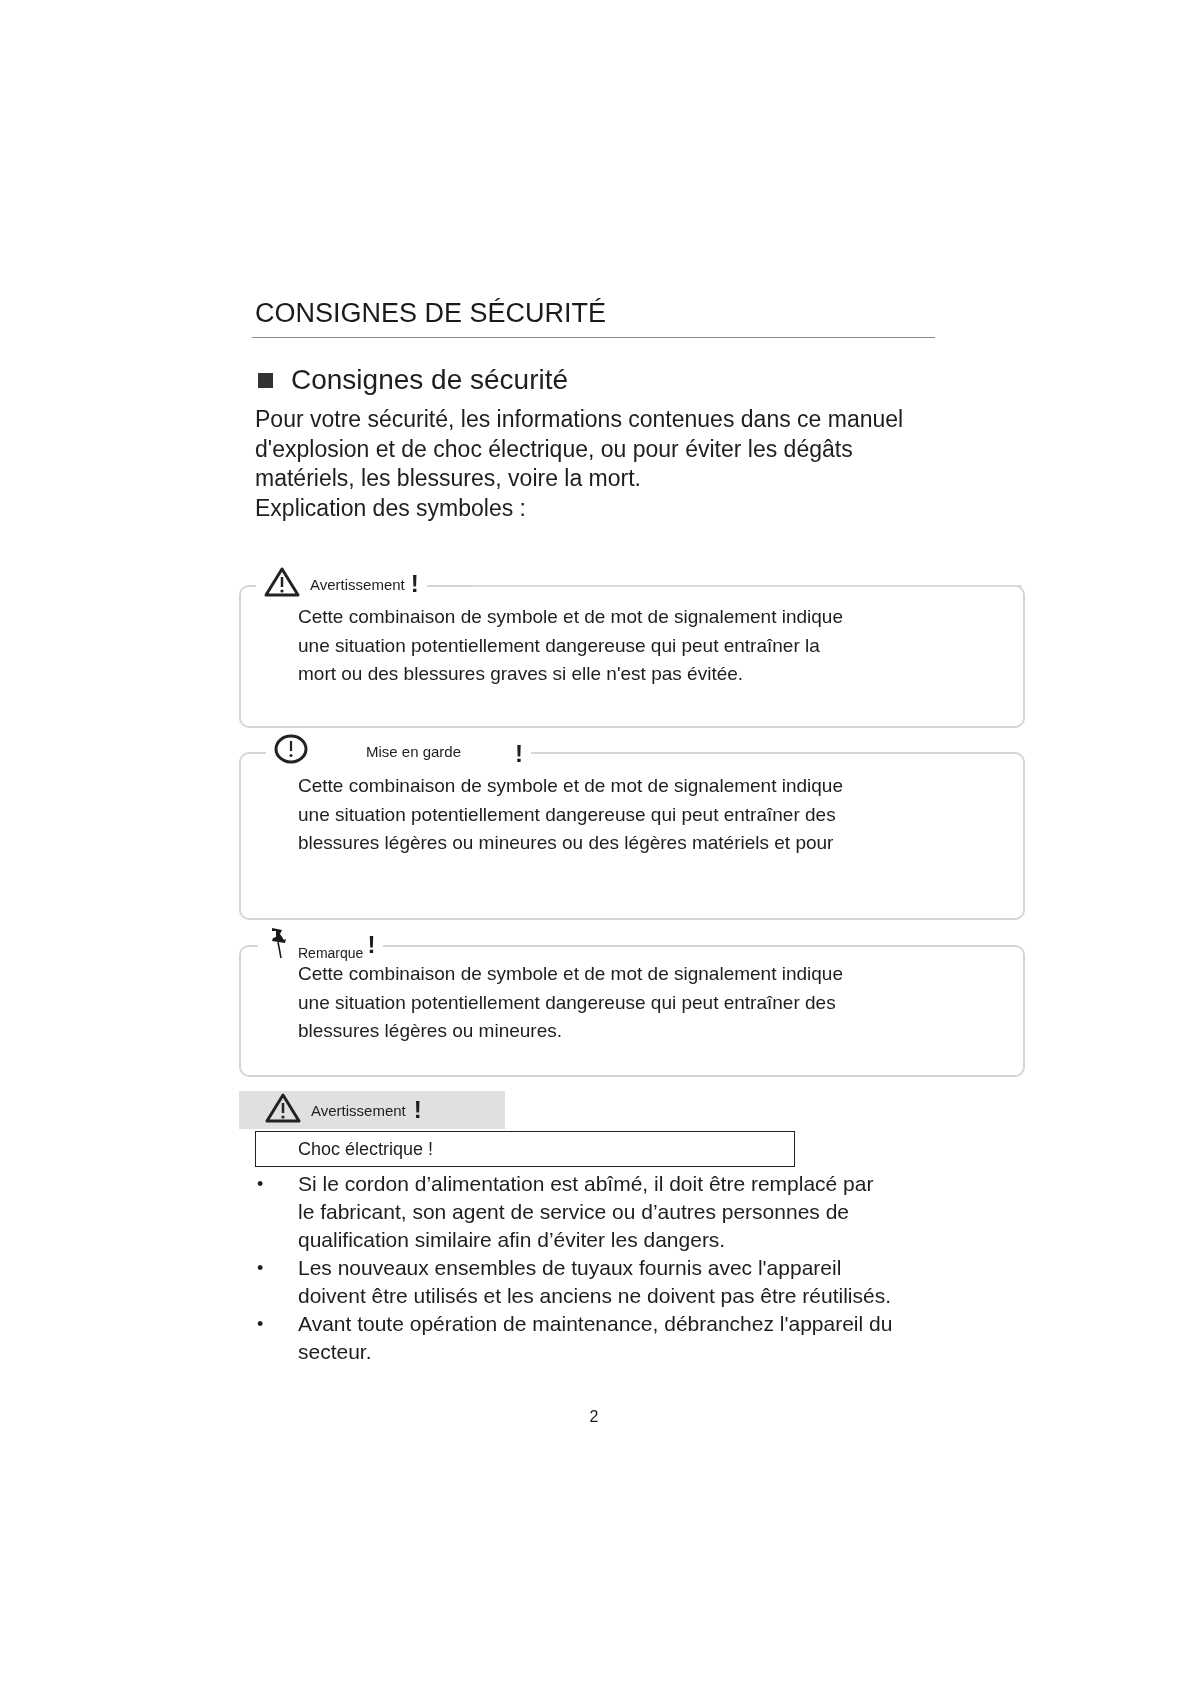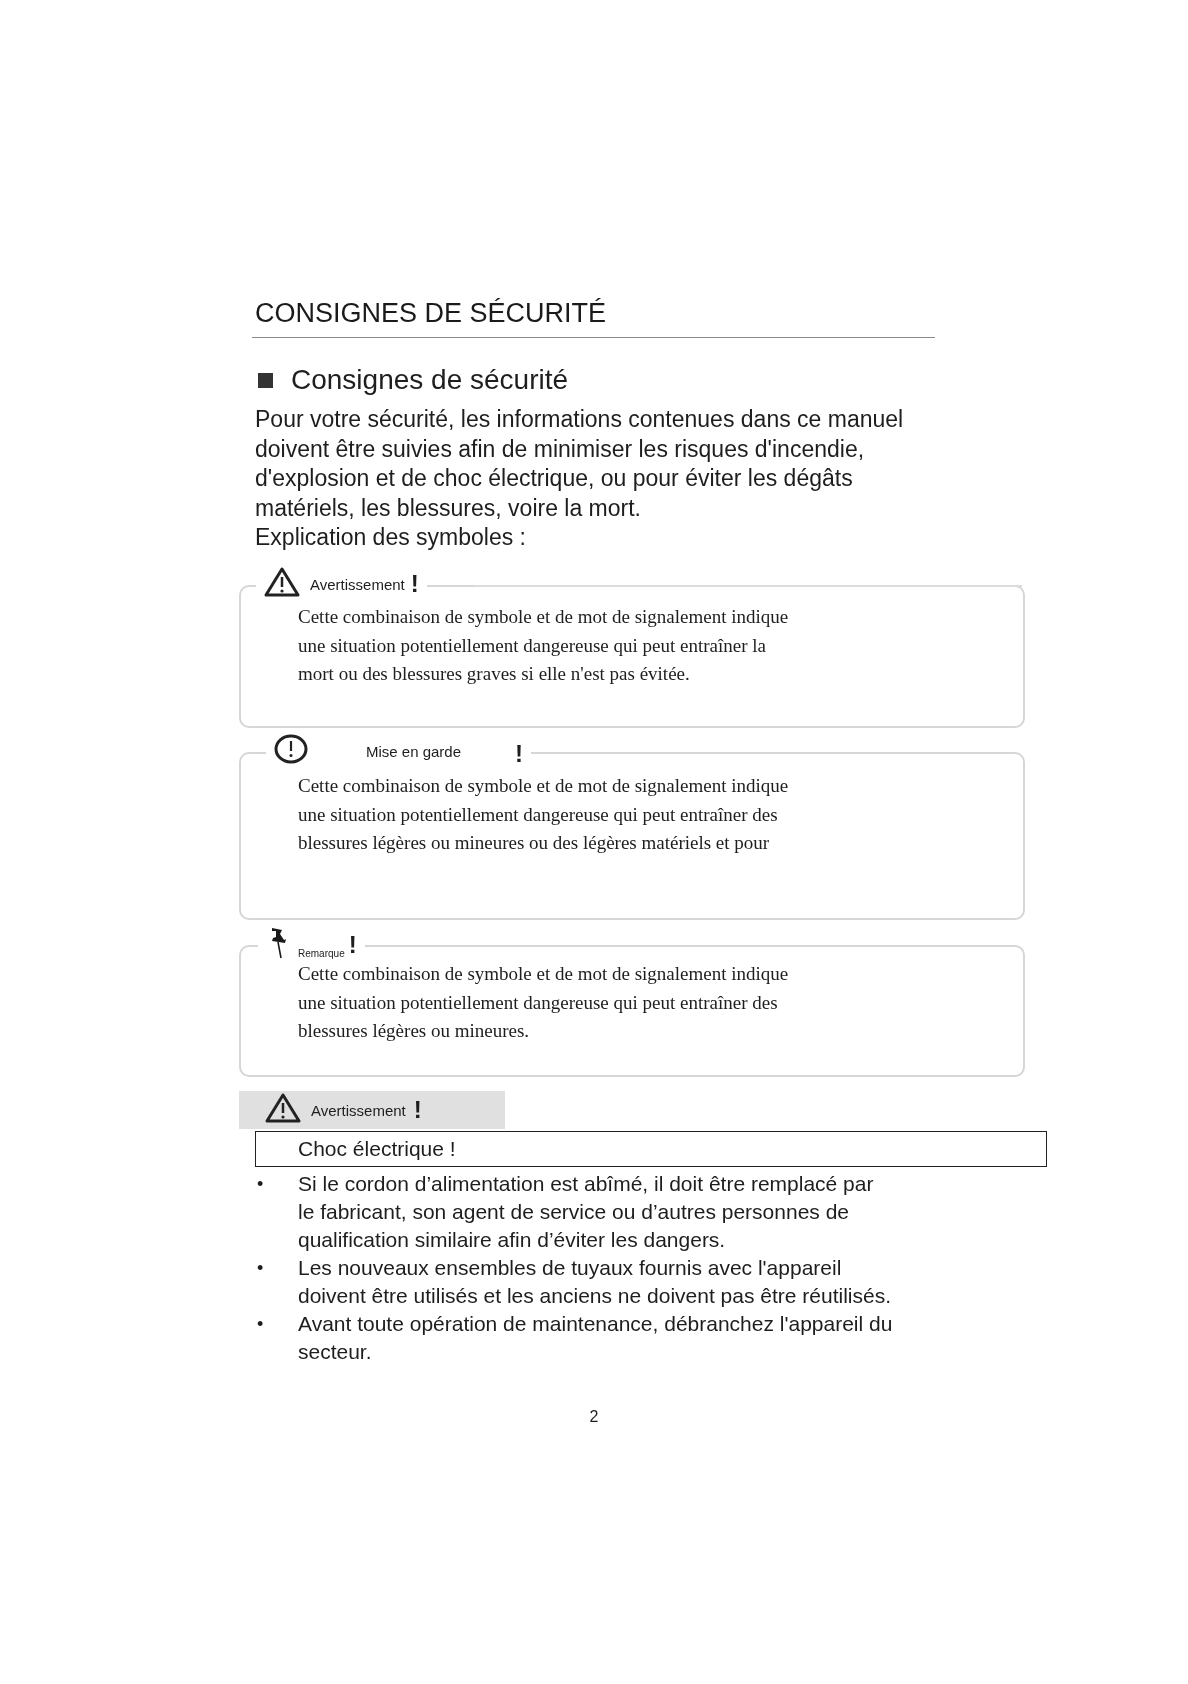--- a/index.html
+++ b/index.html
@@ -10,45 +10,44 @@
   .h1-rule { left: 252px; top: 337px; width: 683px; height: 1px; background: #8a8a8a; }
   .h2 { left: 258px; top: 364px; font-size: 28px; display: flex; align-items: center; gap: 18px; }
   .h2 .sq { width: 15px; height: 15px; background: #333; display: inline-block; }
   .intro { left: 255px; top: 405px; width: 700px; font-size: 23px; line-height: 29.5px; }
   .intro p { margin: 0; }
   .box { position: absolute; left: 239px; width: 786px; border: 2px solid #d6d6d6; border-radius: 10px; box-sizing: border-box; }
   .legend { position: absolute; display: flex; align-items: center; background: #fff; padding: 0 8px; }
   .legend .lbl { font-size: 15px; }
   .legend .bang { font-size: 24px; font-weight: bold; margin-left: 6px; line-height: 1; }
   .legend-line { position: absolute; height: 2px; background: #dcdcdc; }
-  .box-text { position: absolute; left: 298px; font-size: 19px; line-height: 28.5px; width: 640px; font-family: Liberation Serif, serif; }
+  .box-text { position: absolute; left: 298px; font-size: 19px; line-height: 28.5px; width: 640px; }
   .box-text p { margin: 0; }
   .gray-tab { left: 239px; top: 1091px; width: 266px; height: 38px; background: #e0e0e0; display: flex; align-items: center; padding-left: 26px; box-sizing: border-box; }
   .gray-tab .lbl { font-size: 15px; margin-left: 10px; }
   .gray-tab .bang { font-size: 24px; font-weight: bold; margin-left: 8px; }
-  .choc { left: 255px; top: 1131px; width: 792px; height: 36px; border: 1.5px solid #222; box-sizing: border-box; font-size: 21px; padding-left: 42px; line-height: 34px; }
+  .choc { left: 255px; top: 1131px; width: 540px; height: 36px; border: 1.5px solid #222; box-sizing: border-box; font-size: 18px; padding-left: 42px; line-height: 34px; }
   .bullets { left: 255px; top: 1170px; width: 700px; font-size: 21px; line-height: 28px; margin: 0; padding: 0; list-style: none; }
   .bullets li { position: relative; padding-left: 43px; margin: 0; }
   .bullets li .dot { position: absolute; left: 2px; top: 0; font-size: 18px; }
   .pagenum { left: 0; width: 1188px; top: 1408px; text-align: center; font-size: 16px; }
 </style>
 </head>
 <body>
 
 <div class="abs h1">CONSIGNES DE SÉCURITÉ</div>
 <div class="abs h1-rule"></div>
 
 <div class="abs h2">
   <span class="sq"></span>
   <span>Consignes de sécurité</span>
 </div>
 
 <div class="abs intro">
   <p>Pour votre sécurité, les informations contenues dans ce manuel</p>
-  <p>doivent être suivies afin de minimiser les risques d'incendie,</p>
   <p>d'explosion et de choc électrique, ou pour éviter les dégâts</p>
   <p>matériels, les blessures, voire la mort.</p>
   <p>Explication des symboles :</p>
 </div>
 
 <div class="box" style="top:585px;height:143px;"></div>
 <div class="legend-line" style="left:474px;top:585px;width:548px;"></div>
 <div class="legend" style="left:256px;top:567px;height:34px;">
   <span>
     <svg width="36" height="30" viewBox="0 0 36 30">
@@ -85,21 +84,21 @@
 </div>
 
 <div class="box" style="top:945px;height:132px;"></div>
 <div class="legend" style="left:258px;top:928px;height:34px;">
   <span>
     <svg width="26" height="34" viewBox="0 0 26 34">
         <path d="M6,2 L16,4 L14,8 L18,14 L20,13 L19,17 L6,15 L7,12 L10,11 L10,5 L6,5 Z" fill="#1a1a1a"></path>
         <line x1="12" y1="16" x2="15" y2="32" stroke="#1a1a1a" stroke-width="1.6"></line>
       </svg>
   </span>
-  <span class="lbl" style="margin-left:6px;font-size:10px;margin-top:16px;">Remarque</span>
+  <span class="lbl" style="margin-left:6px;font-size:14px;margin-top:16px;">Remarque</span>
   <span class="bang" style="margin-left:4px;">!</span>
 </div>
 <div class="box-text" style="top:960px;">
   <p>Cette combinaison de symbole et de mot de signalement indique</p>
   <p>une situation potentiellement dangereuse qui peut entraîner des</p>
   <p>blessures légères ou mineures.</p>
 </div>
 
 <div class="abs gray-tab">
   <span>

